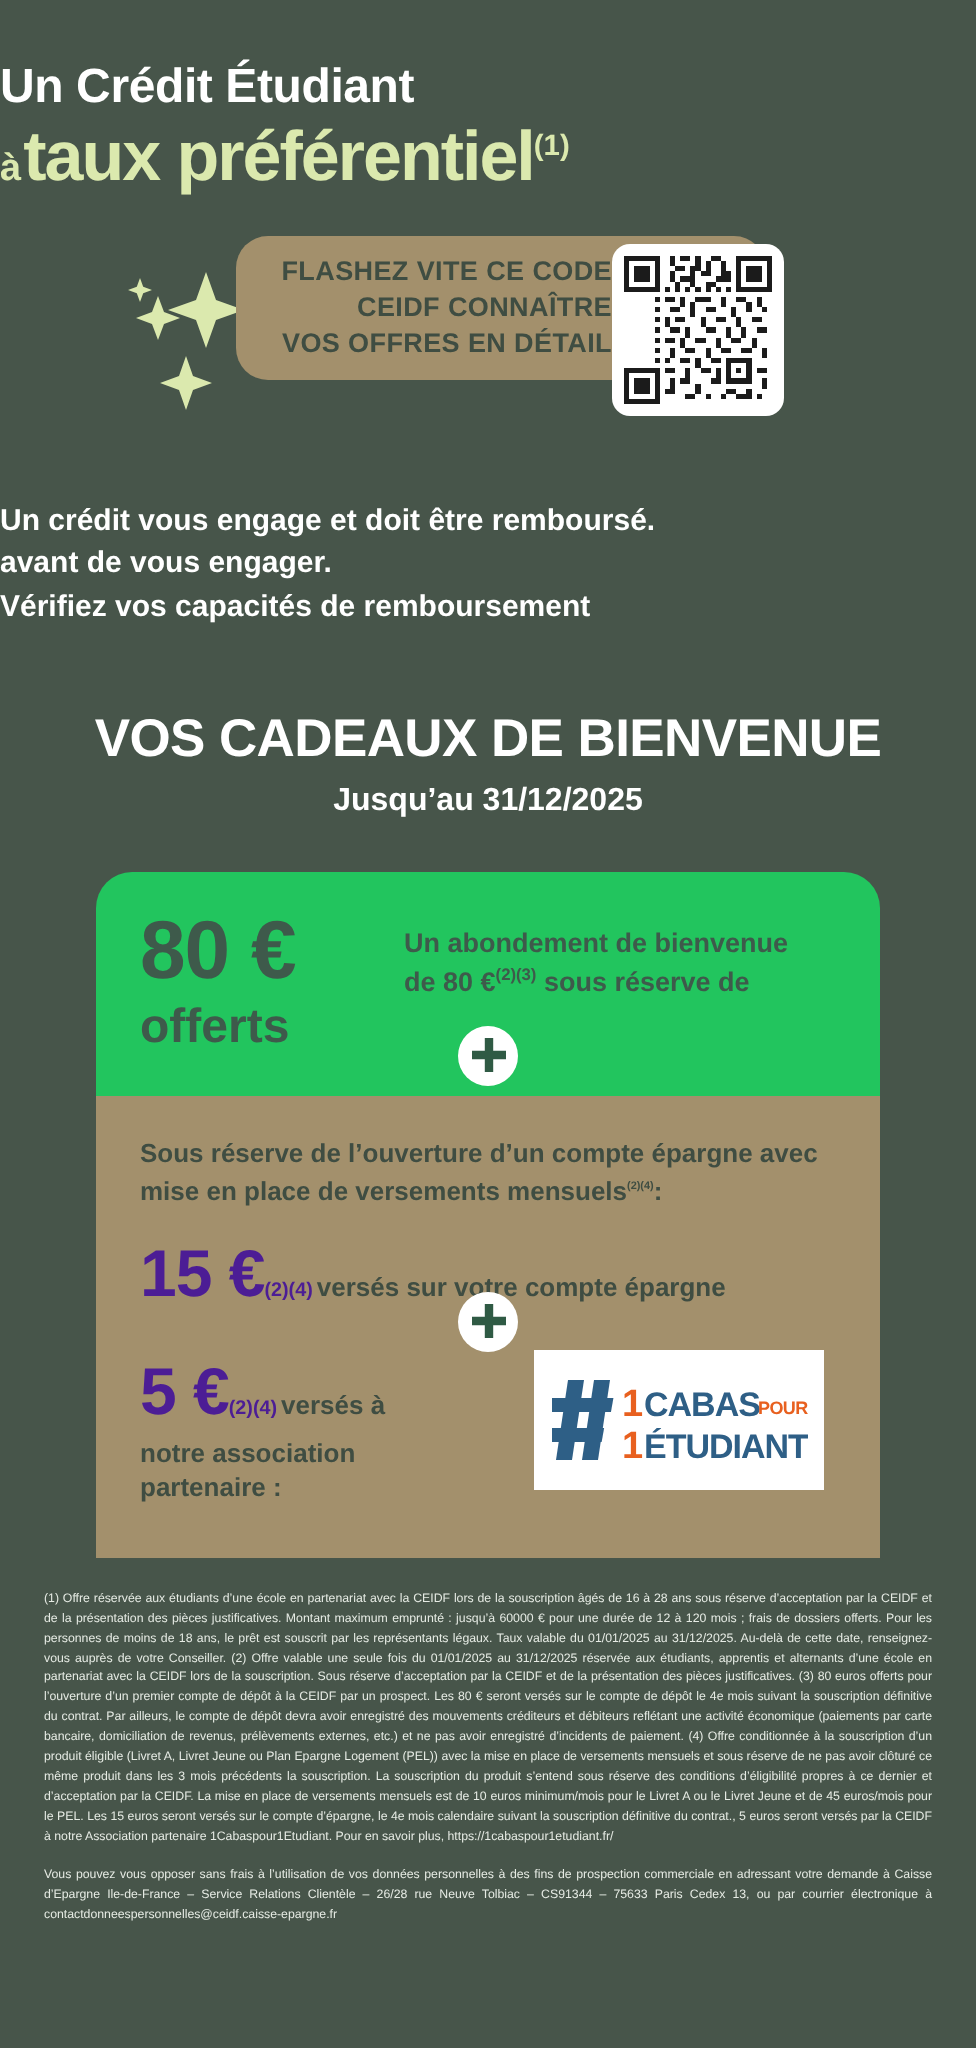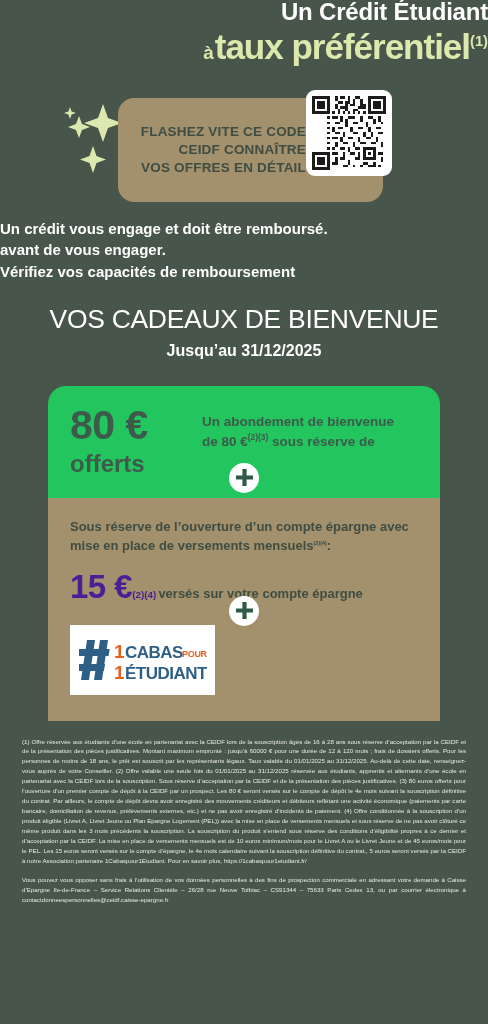--- a/index.html
+++ b/index.html
@@ -10,21 +10,22 @@
   }
   body {
     background: #47554a;
     font-family: "Liberation Sans", sans-serif;
     color: #ffffff;
     position: relative;
   }
 
   
   .headline {
-    text-align: right;
+    padding-top: 32px;
+    text-align: left;
     line-height: 1;
   }
   .headline-line1 {
     font-size: 24px;
     font-weight: bold;
     color: #ffffff;
     letter-spacing: -0.2px;
   }
   .headline-line2 {
     margin-top: 5px;
@@ -56,23 +57,23 @@
   .sparkles {
     position: absolute;
     left: 63px;
     top: 16px;
     width: 80px;
     height: 72px;
   }
   .banner {
     position: absolute;
     left: 118px;
-    top: 12px;
+    top: 0px;
     width: 265px;
-    height: 104px;
+    height: 72px;
     background: #a3906c;
     border-radius: 16px;
     display: flex;
     align-items: center;
     padding-left: 18px;
   }
   .banner-text {
     font-size: 13.5px;
     font-weight: bold;
     line-height: 1.33;
@@ -98,24 +99,24 @@
     margin-top: 28px;
     text-align: left;
     font-size: 15px;
     font-weight: bold;
     line-height: 1.42;
     color: #ffffff;
   }
 
   
   .section-title {
-    margin-top: 22px;
+    margin-top: 40px;
     text-align: center;
     font-size: 26.5px;
-    font-weight: normal;
+    font-weight: bold;
     color: #ffffff;
     letter-spacing: -0.3px;
   }
   .section-sub {
     margin-top: 7px;
     text-align: center;
     font-size: 16px;
     font-weight: bold;
     color: #ffffff;
   }
@@ -435,20 +436,30 @@
       <div>Sous réserve de l’ouverture d’un compte épargne avec</div>
       <div><span>mise en place de versements mensuels</span><span class="sup">(2)(4)</span><span>:</span></div>
     </div>
     <div class="inline-amount-row">
       <div class="inline-amount"><span>15 €</span><span class="sup">(2)(4)</span></div>
       <div class="inline-note">versés sur votre compte épargne</div>
     </div>
   </div>
 
   <div class="panel-tan2">
+    <div class="assoc-col">
+      <div class="inline-amount-row" style="margin-top:0">
+        <div class="inline-amount"><span>5 €</span><span class="sup">(2)(4)</span></div>
+        <div class="inline-note">versés à</div>
+      </div>
+      <div class="assoc-note">
+        <div>notre association</div>
+        <div>partenaire :</div>
+      </div>
+    </div>
 
     <div class="logo-box">
       <svg width="128" height="48" viewBox="0 0 128 48">
         <g font-family="Liberation Sans, sans-serif" font-weight="bold">
 
           <g fill="#2e5f86">
             <polygon points="8,4 16,4 10,44 2,44"></polygon>
             <polygon points="21,4 29,4 23,44 15,44"></polygon>
             <rect x="0" y="13" width="33" height="7" transform="skewX(-10)"></rect>
             <rect x="-2" y="28" width="33" height="7" transform="skewX(-10)"></rect>

